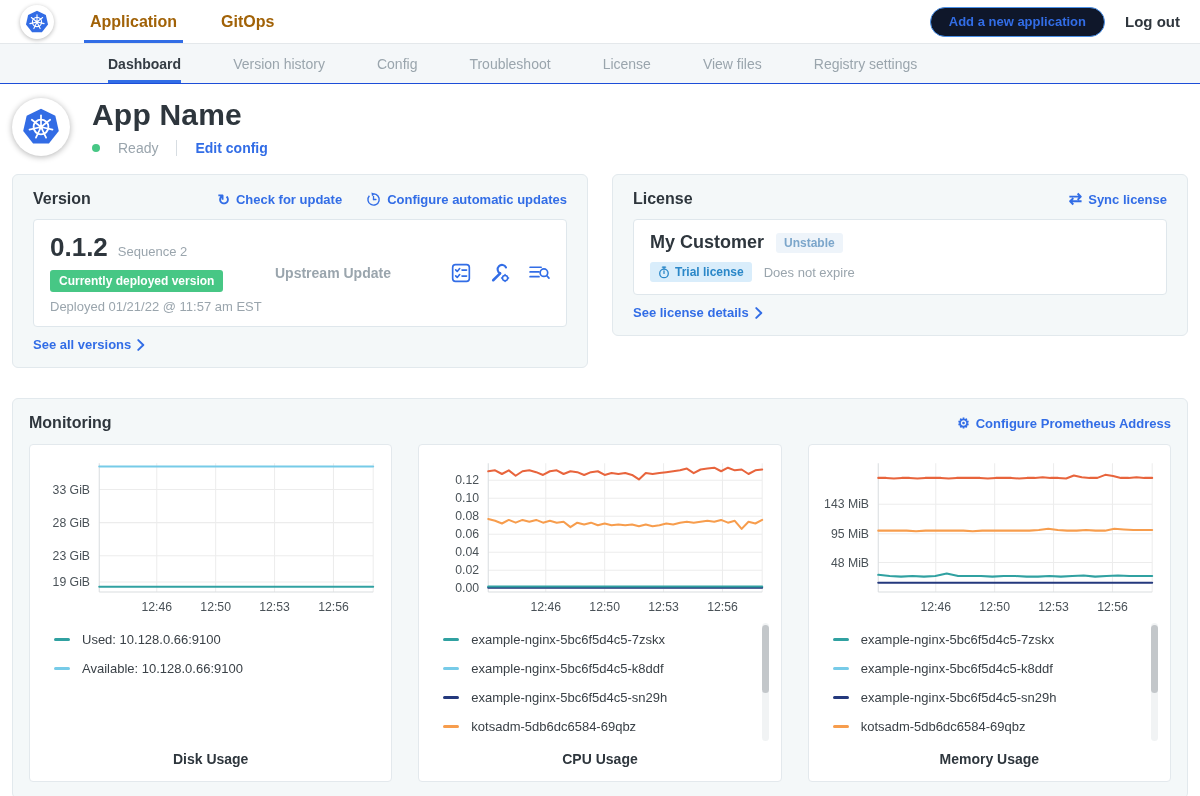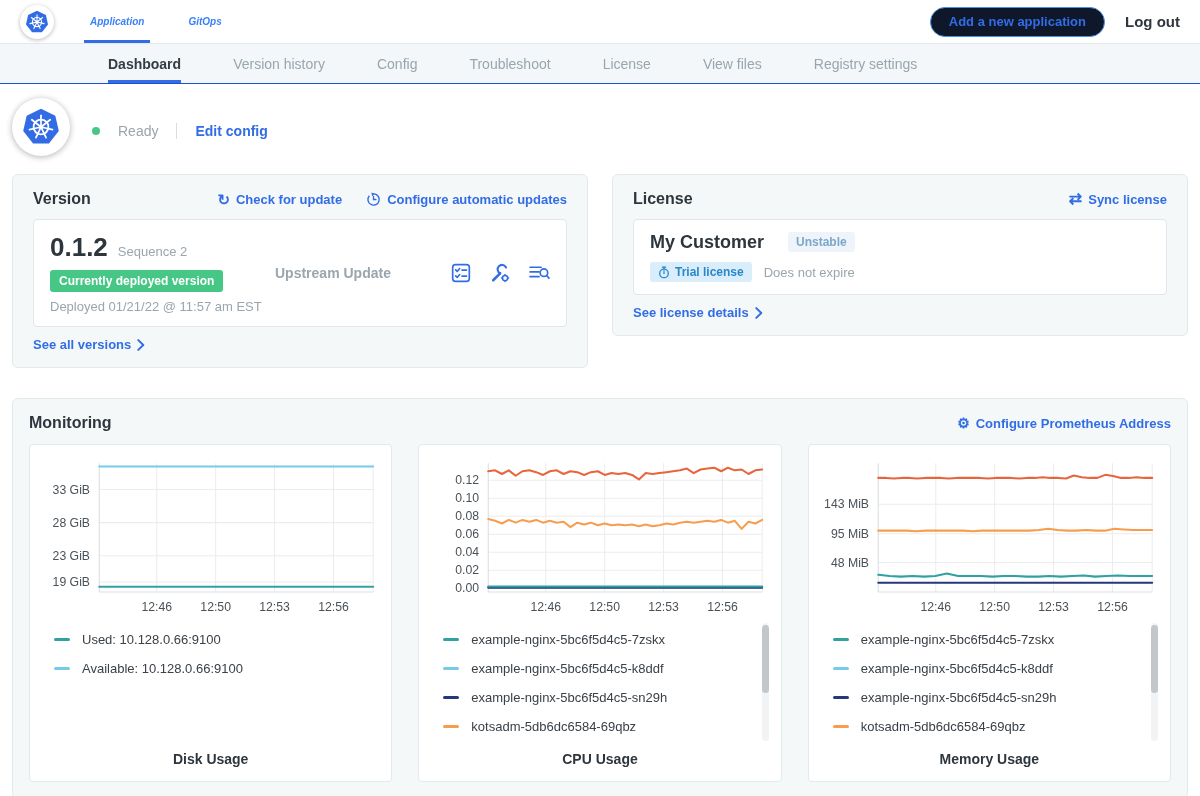--- a/index.html
+++ b/index.html
@@ -4,21 +4,21 @@
 <style>
   * { margin:0; padding:0; box-sizing:border-box; }
   html,body { width:1200px; height:796px; background:#fff; overflow:hidden;
               font-family:"Liberation Sans", sans-serif; color:var(--dark,#30373e); }
 
   
   .topnav { height:44px; display:flex; align-items:stretch; border-bottom:1px solid #e4e8eb; padding:0 20px; background:#fff; }
   .brand { display:flex; align-items:center; margin-right:36px; }
   .logo-circle { width:34px; height:34px; border-radius:50%; background:#fff; box-shadow:0 1px 4px rgba(0,0,0,.28); display:flex; align-items:center; justify-content:center; }
   .topnav-tabs { display:flex; align-items:stretch; gap:44px; }
-  .topnav-tab { display:flex; align-items:center; font-size:10px; font-weight:700; color:#3b82f6; position:relative; cursor:pointer;font-style:italic; }
+  .topnav-tab { display:flex; align-items:center; font-size:16px; font-weight:700; color:#a16207; position:relative; cursor:pointer; }
   .topnav-tab.active::after { content:""; position:absolute; left:-6px; right:-6px; bottom:0; height:3px; background:var(--accent); }
   .topnav-right { margin-left:auto; display:flex; align-items:center; gap:20px; }
   .add-app-btn { height:30px; padding:0 18px; border:1px solid #4a90e8; border-radius:16px; background:#0f172a;
                  color:var(--accent); font-size:13px; font-weight:700; font-family:inherit; cursor:pointer; }
   .logout { font-size:15px; font-weight:600; color:#30373e; cursor:pointer; }
 
   
   .subnav { height:40px; background:#f4f7f9; border-bottom:1px solid #1d4ed8; display:flex; align-items:stretch; gap:52px; padding-left:108px; }
   .subnav-item { display:flex; align-items:center; font-size:14px; color:#9aa5ad; position:relative; cursor:pointer; white-space:nowrap; }
   .subnav-item.active { color:#343c44; font-weight:700; }
@@ -49,21 +49,21 @@
   .version-num { font-size:26px; font-weight:700; color:#2e363d; }
   .muted { color:#9aa5ad; }
   .seq { font-size:13px; }
   .deployed-badge { display:inline-block; margin-top:7px; background:var(--green); color:#fff; font-size:12px; font-weight:700; padding:4px 9px; border-radius:3px; }
   .deployed-at { margin-top:7px; font-size:13px; color:#9aa5ad; }
   .upstream { flex:1; font-size:14px; font-weight:600; color:#9aa5ad; }
   .version-icons { display:flex; align-items:center; gap:18px; }
   .vicon { cursor:pointer; display:flex; }
   .see-link { margin-top:10px; display:flex; align-items:center; gap:6px; color:var(--accent); font-size:13px; font-weight:700; cursor:pointer; }
 
-  .license-row1 { display:flex; align-items:flex-start; gap:24px; }
+  .license-row1 { display:flex; align-items:center; gap:12px; }
   .customer-name { font-size:18px; font-weight:700; color:#2e363d; }
   .channel-badge { background:#eef4fa; color:#7ca6cb; font-size:12px; font-weight:600; padding:3px 8px; border-radius:3px; }
   .license-row2 { display:flex; align-items:center; gap:12px; margin-top:9px; }
   .trial-badge { display:flex; align-items:center; gap:5px; background:#d9edfb; color:#2a87c8; font-size:12px; font-weight:700; padding:3px 8px; border-radius:3px; }
   .expiry { font-size:13px; color:#9aa5ad; }
 
   
   .monitoring { margin:30px 12px 0; background:#f4f8f9; border:1px solid #e2e9ed; border-radius:6px; padding:15px 16px 16px; }
   .charts-row { display:flex; gap:26px; margin-top:12px; }
   .chart-card { flex:1; background:#fff; border:1px solid #e3e9ed; border-radius:4px; padding:10px 12px 14px; }
@@ -131,20 +131,21 @@
           <line x1="16" y1="17" x2="20.1" y2="25.6"></line>
         <line x1="16" y1="17" x2="11.9" y2="25.6"></line>
           <line x1="16" y1="17" x2="6.7" y2="19.1"></line>
         <line x1="16" y1="17" x2="8.6" y2="11.1"></line>
       </g>
       <circle cx="16" cy="17" r="6" fill="none" stroke="#fff" stroke-width="1.5"></circle>
       <circle cx="16" cy="17" r="1.9" fill="#fff"></circle>
     </svg>
   </div>
   <div>
+    <div class="app-title">App Name</div>
     <div class="app-status-row">
       <span class="status-dot"></span>
       <span class="status-text">Ready</span>
       <span class="vdiv"></span>
       <span class="link">Edit config</span>
     </div>
   </div>
 </div>
 
 <div class="cards-row">

